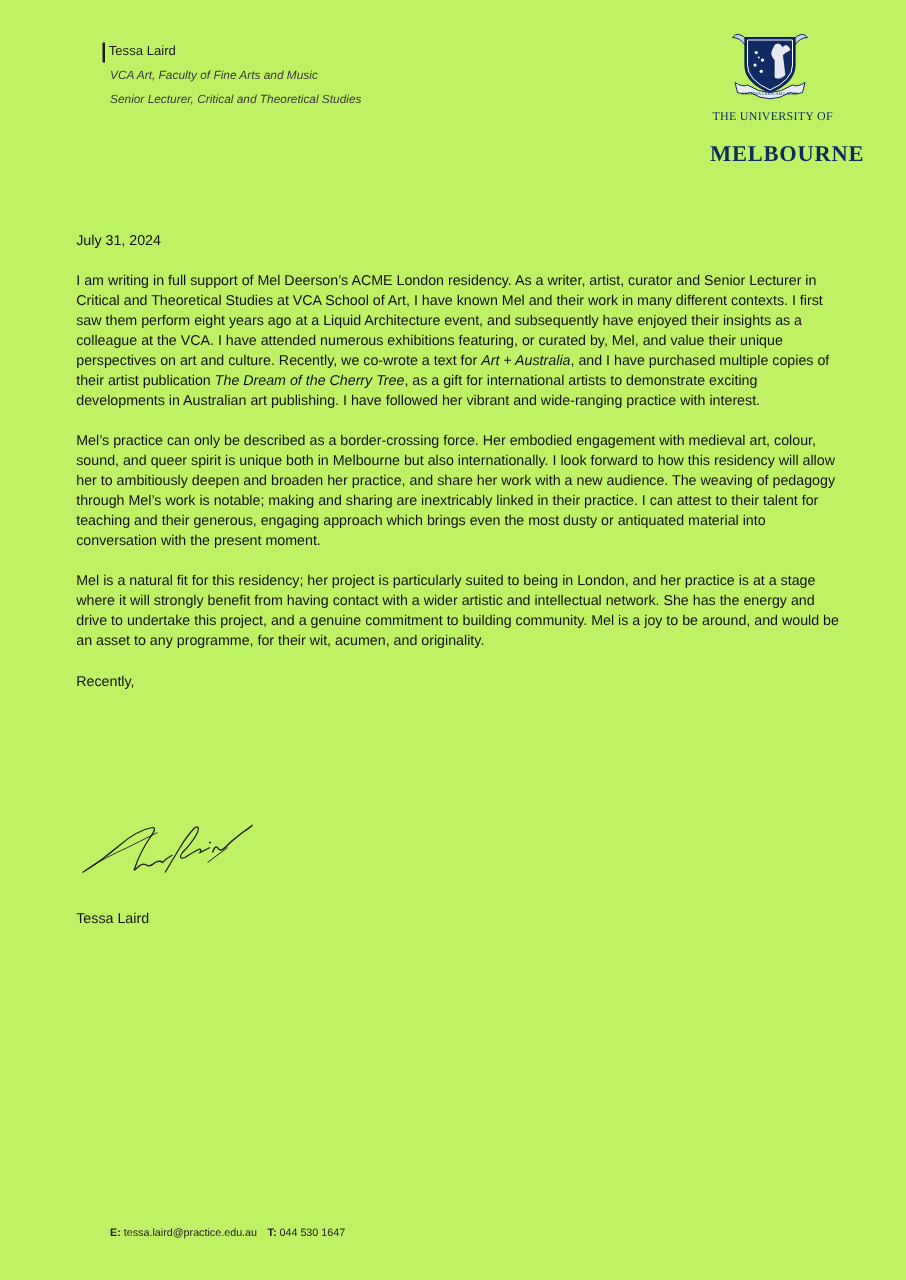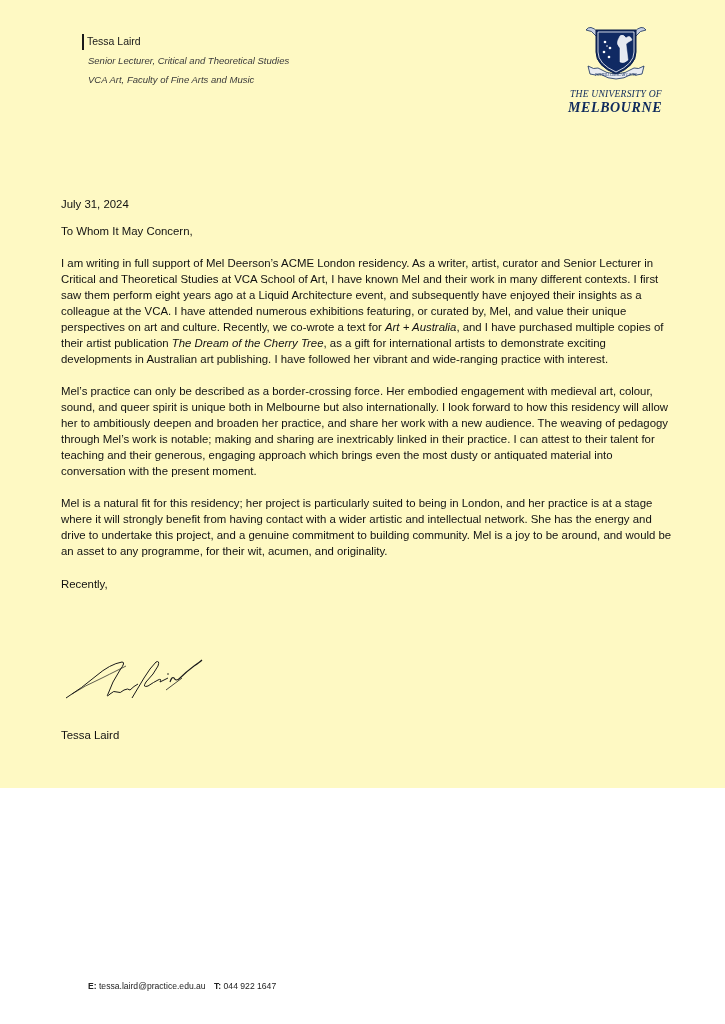--- a/index.html
+++ b/index.html
@@ -11,22 +11,22 @@
       width: 725px;
       height: 1024px;
       position: relative;
       overflow: hidden;
       font-family: "Liberation Sans", sans-serif;
       color: #111111;
     }
     .page {
       position: absolute;
       left: 0; top: 0;
-      width: 725px; height: 788px;
-      background: #fef9c3;
+      width: 725px; height: 1024px;
+      background: #bef264;
     }
     
     .sender-block {
       position: absolute;
       left: 82px;
       top: 34px;
       width: 360px;
     }
     .sender-name {
       position: relative;
@@ -54,48 +54,47 @@
     }
     .sender-line + .sender-line { margin-top: 5px; }
 
     
     .logo {
       position: absolute;
       left: 576px;
       top: 22px;
       width: 80px;
       text-align: right;
-      font-style: italic;
     }
     .logo svg { display: block; margin: 0 auto; }
     .logo-line1 {
       font-family: "Liberation Serif", serif;
       font-size: 9.6px;
       color: #0f2a5c;
       letter-spacing: 0.2px;
       margin-top: 4px;
       white-space: nowrap;
       margin-left: -6px;
     }
     .logo-line2 {
       font-family: "Liberation Serif", serif;
-      font-size: 14px;
+      font-size: 18px;
       font-weight: bold;
       color: #0f2a5c;
       letter-spacing: 0.6px;
-      margin-top: 1px;
+      margin-top: 14px;
       white-space: nowrap;
       margin-left: -8px;
     }
 
     
     .letter {
       position: absolute;
       left: 61px;
-      top: 196px;
+      top: 185px;
       width: 612px;
       font-family: "Liberation Sans", sans-serif;
       font-size: 11.4px;
       line-height: 16px;
       color: #111111;
     }
     .date { margin: 0; }
     .salutation { margin: 11px 0 0 0; }
     .para { margin: 16px 0 0 0; }
     .para em { }
@@ -129,22 +128,22 @@
     .footer b { font-weight: bold; }
     .footer .gap { display: inline-block; width: 6px; }
   </style>
 </head>
 <body>
 
 <div class="page">
 
   <div class="sender-block">
     <div class="sender-name">Tessa Laird</div>
+    <div class="sender-line">VCA Art, Faculty of Fine Arts and Music</div>
     <div class="sender-line">Senior Lecturer, Critical and Theoretical Studies</div>
-    <div class="sender-line">VCA Art, Faculty of Fine Arts and Music</div>
   </div>
 
   <div class="logo">
     <svg width="64" height="62" viewBox="0 0 64 62">
 
       <path d="M14 10 Q6 2 2 8 Q8 8 12 14 Z" fill="#c9d2e3" stroke="#0f2a5c" stroke-width="0.8"></path>
       <path d="M50 10 Q58 2 62 8 Q56 8 52 14 Z" fill="#c9d2e3" stroke="#0f2a5c" stroke-width="0.8"></path>
 
       <path d="M12 8 L52 8 L52 30 Q52 44 32 52 Q12 44 12 30 Z" fill="#102a63" stroke="#0a1d45" stroke-width="1"></path>
       <path d="M14 10 L50 10 L50 30 Q50 42 32 50 Q14 42 14 30 Z" fill="none" stroke="#ffffff" stroke-width="0.8"></path>
@@ -160,21 +159,20 @@
 
       <path d="M4 44 Q10 48 14 46 Q32 58 50 46 Q54 48 60 44 L58 52 Q52 54 48 52 Q32 62 16 52 Q12 54 6 52 Z" fill="#e9ecf2" stroke="#0f2a5c" stroke-width="0.8"></path>
       <text x="32" y="54" font-size="3.4" text-anchor="middle" fill="#0f2a5c" font-family="Liberation Serif, serif">POSTERA CRESCAM LAUDE</text>
     </svg>
     <div class="logo-line1">THE UNIVERSITY OF</div>
     <div class="logo-line2">MELBOURNE</div>
   </div>
 
   <div class="letter">
     <p class="date">July 31, 2024</p>
-    <p class="salutation">To Whom It May Concern,</p>
 
     <p class="para"><span>I am writing in full support of Mel Deerson’s ACME London residency. As a writer, artist, curator and Senior Lecturer in Critical and Theoretical Studies at VCA School of Art, I have known Mel and their work in many different contexts. I first saw them perform eight years ago at a Liquid Architecture event, and subsequently have enjoyed their insights as a colleague at the VCA. I have attended numerous exhibitions featuring, or curated by, Mel, and value their unique perspectives on art and culture. Recently, we co-wrote a text for </span><em>Art + Australia</em><span>, and I have purchased multiple copies of their artist publication </span><em>The Dream of the Cherry Tree</em><span>, as a gift for international artists to demonstrate exciting developments in Australian art publishing. I have followed her vibrant and wide-ranging practice with interest.</span></p>
 
     <p class="para">Mel’s practice can only be described as a border-crossing force. Her embodied engagement with medieval art, colour, sound, and queer spirit is unique both in Melbourne but also internationally. I look forward to how this residency will allow her to ambitiously deepen and broaden her practice, and share her work with a new audience. The weaving of pedagogy through Mel’s work is notable; making and sharing are inextricably linked in their practice. I can attest to their talent for teaching and their generous, engaging approach which brings even the most dusty or antiquated material into conversation with the present moment.</p>
 
     <p class="para">Mel is a natural fit for this residency; her project is particularly suited to being in London, and her practice is at a stage where it will strongly benefit from having contact with a wider artistic and intellectual network. She has the energy and drive to undertake this project, and a genuine commitment to building community. Mel is a joy to be around, and would be an asset to any programme, for their wit, acumen, and originality.</p>
 
     <p class="closing">Recently,</p>
   </div>
 
@@ -186,16 +184,16 @@
     <path d="M104 42 Q112 36 120 30" fill="none" stroke="#1a1a1a" stroke-width="0.8"></path>
     <circle cx="106" cy="26" r="0.8" fill="#1a1a1a"></circle>
   </svg>
 
   <div class="signer-name">Tessa Laird</div>
 
   <div class="footer">
     <b>E:</b>
     <a style="color:inherit;text-decoration:none;">tessa.laird@practice.edu.au</a><span class="gap"></span>
     <b>T:</b>
-    <span>044 922 1647</span>
+    <span>044 530 1647</span>
   </div>
 
 </div>
 
 </body></html>

